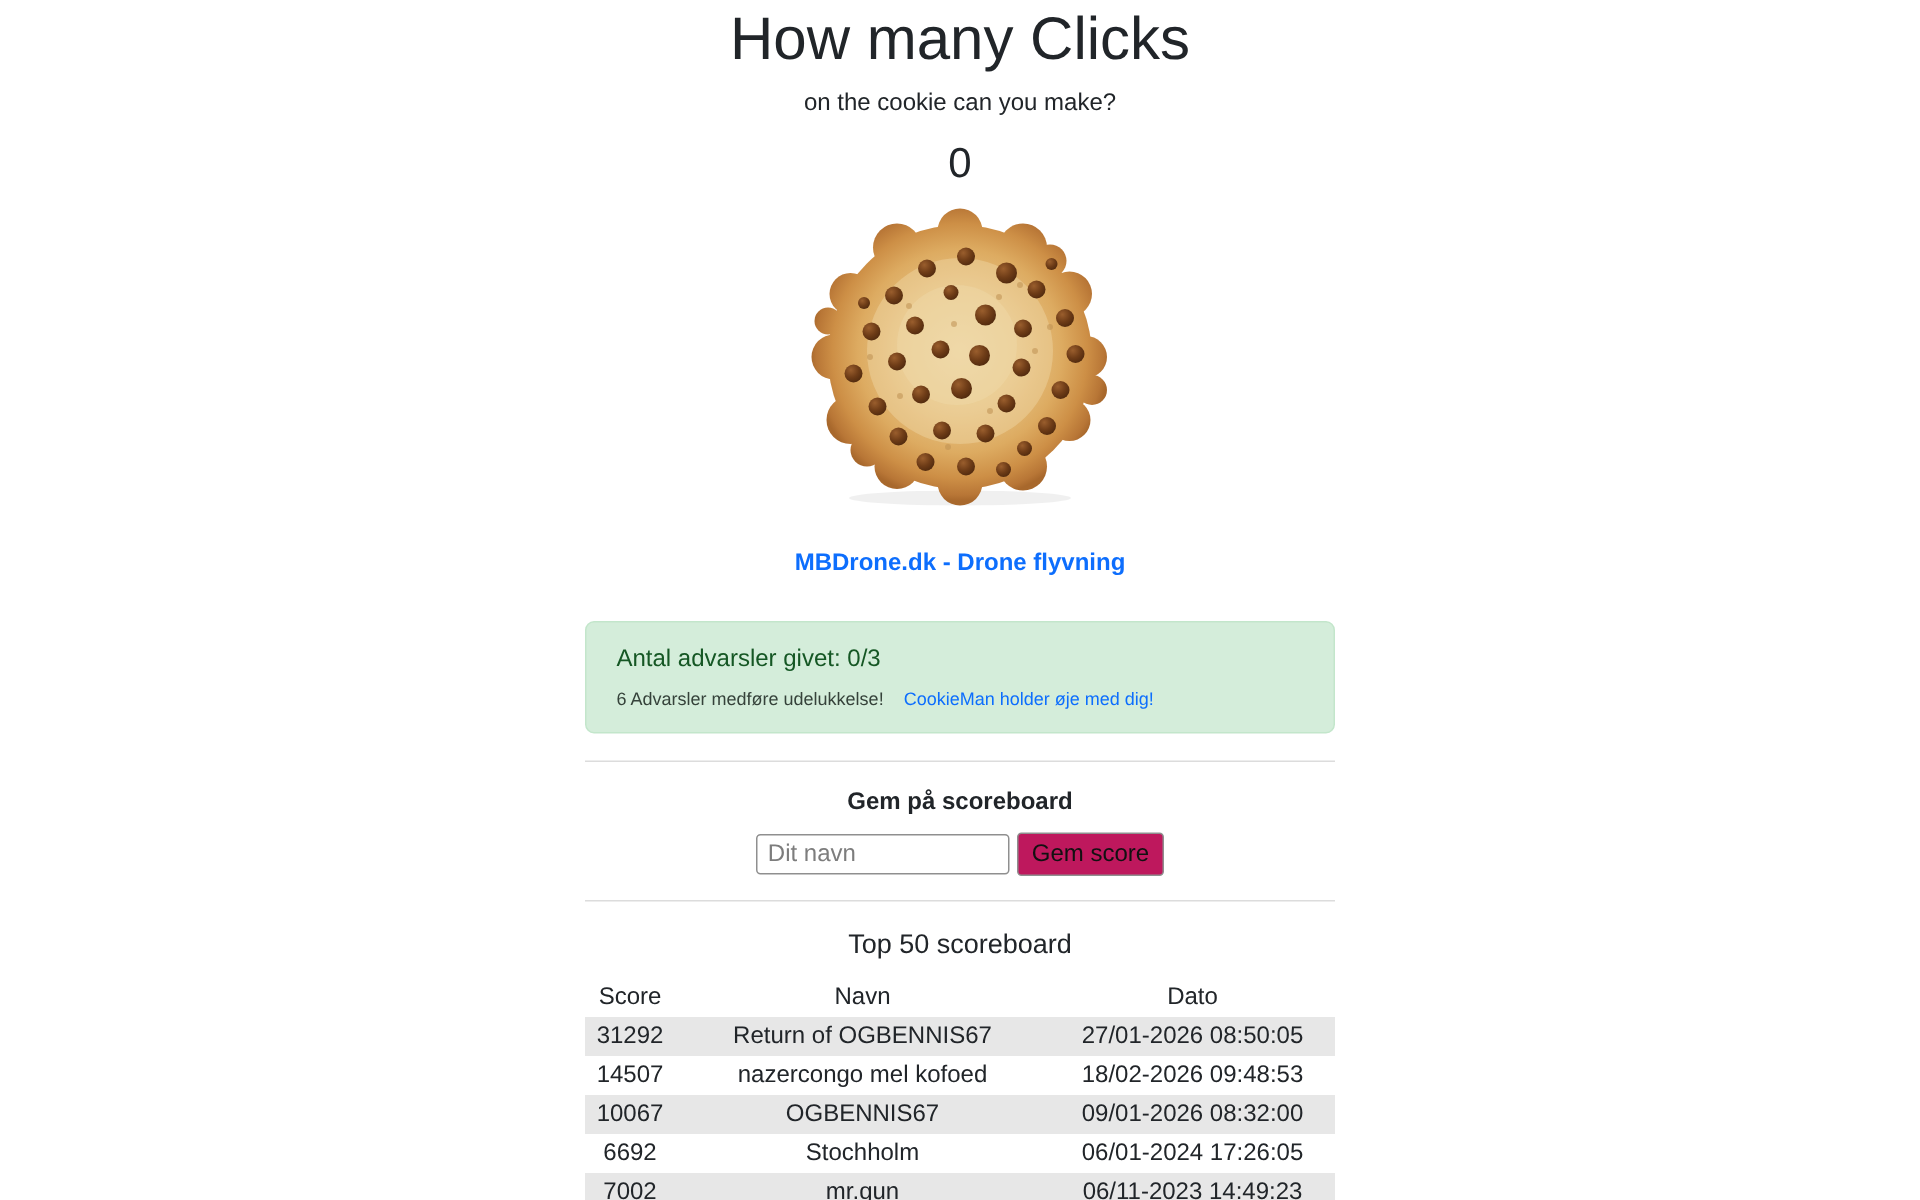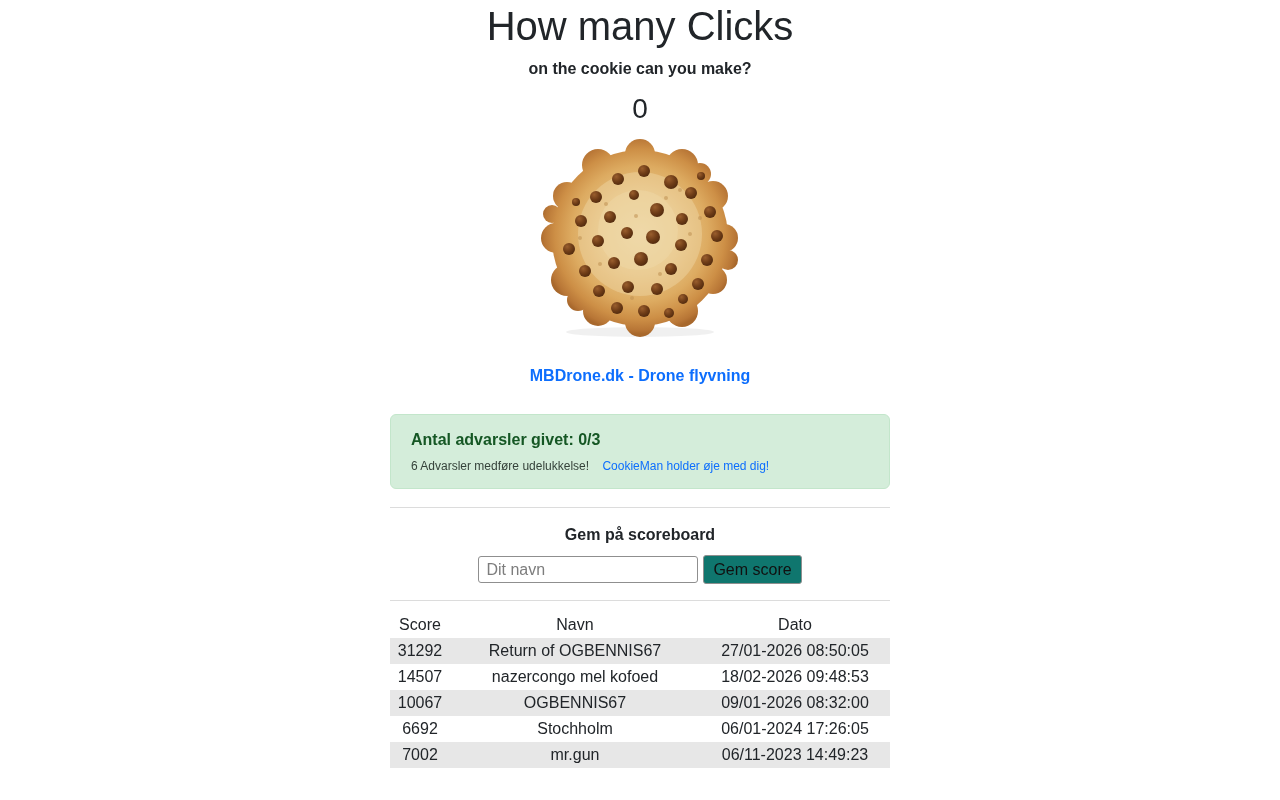--- a/index.html
+++ b/index.html
@@ -11,40 +11,40 @@
     --text:#212529;
   }
   *{box-sizing:border-box;}
   html,body{margin:0;padding:0;}
   body{
     width:1280px;height:800px;overflow:hidden;background:#ffffff;
     font-family:"Liberation Sans",sans-serif;color:var(--text);
   }
   .page{width:500px;margin:0 auto;text-align:center;}
   .page-title{font-size:40px;font-weight:500;line-height:1.2;margin:0;padding-top:2px;}
-  .page-subtitle{font-size:16px;font-weight:700;margin:10px 0 0;}
+  .page-subtitle{font-size:16px;font-weight:400;margin:10px 0 0;}
   .counter{font-size:28px;line-height:34px;margin-top:14px;}
   .cookie-wrap{margin-top:12px;height:200px;}
   .cookie-wrap svg{cursor:pointer;display:inline-block;}
   .promo{display:inline-block;margin-top:26px;font-size:16px;font-weight:700;
     color:var(--link_blue);text-decoration:none;line-height:24px;}
   .alert{margin-top:26px;text-align:left;background:var(--alert_bg);
     border:1px solid var(--alert_border);border-radius:6px;padding:15px 20px;}
-  .alert-title{font-size:16px;line-height:19px;color:var(--alert_text);font-weight:bold;}
+  .alert-title{font-size:16px;line-height:19px;color:var(--alert_text);}
   .alert-line2{margin-top:10px;font-size:12px;line-height:14px;color:#35423a;}
   .alert-line2 a{color:var(--link_blue);text-decoration:none;margin-left:10px;cursor:pointer;}
   hr{border:none;border-top:1px solid #dcdcdc;margin:18px 0 0;}
   hr.tight{margin-top:16px;}
   .save-heading{margin-top:17px;font-size:16px;font-weight:700;line-height:19px;}
   .save-form{margin-top:11px;display:flex;justify-content:center;align-items:center;}
-  .name-input{width:220px;height:27px;border:1px solid #8f8f8f;border-radius:3px;
+  .name-input{width:169px;height:27px;border:1px solid #8f8f8f;border-radius:3px;
     padding:10px 7px;font-size:16px;font-family:inherit;color:#212529;background:#fff;}
   .name-input::placeholder{color:#7d7d7d;}
   .save-btn{margin-left:5px;height:29px;padding:0 9px;font-size:16px;font-family:inherit;
-    background:#0f766e;border:1px solid #8f8f8f;border-radius:3px;color:#111;cursor:pointer;}
+    background:#be185d;border:1px solid #8f8f8f;border-radius:3px;color:#111;cursor:pointer;}
   .board-heading{margin-top:17px;font-size:18px;line-height:23px;font-weight:400;}
   table{margin-top:11px;width:100%;border-collapse:collapse;font-size:16px;}
   th,td{padding:3px 4px;line-height:20px;text-align:center;font-weight:400;}
   tbody tr:nth-child(odd){background:var(--table_stripe);}
   col.c-score{width:12%;}
   col.c-name{width:50%;}
   col.c-date{width:38%;}
 </style>
 </head>
 <body>
@@ -159,20 +159,21 @@
   <hr>
 
   <div class="save-heading">Gem på scoreboard</div>
   <div class="save-form">
     <input type="text" class="name-input" placeholder="Dit navn" style="">
     <button class="save-btn">Gem score</button>
   </div>
 
   <hr class="tight">
 
+  <div class="board-heading">Top 50 scoreboard</div>
 
   <table>
     <colgroup>
         <col class="c-score">
         <col class="c-name">
         <col class="c-date">
       </colgroup>
     <thead>
       <tr>
         <th>Score</th>

